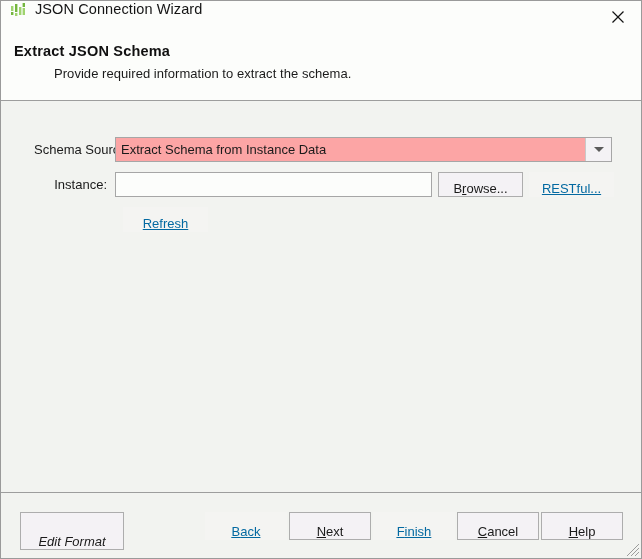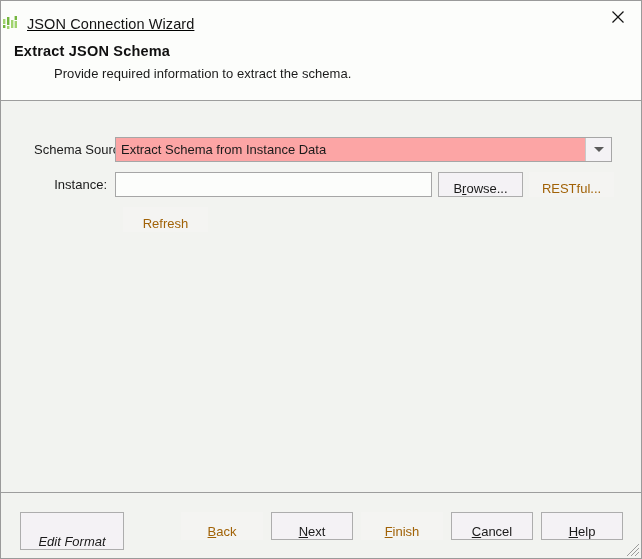--- a/index.html
+++ b/index.html
@@ -24,23 +24,23 @@
     flex-direction: column;
   }
 
   
   .titlebar {
     position: relative;
     height: 31px;
     flex: 0 0 31px;
     background: #fcfdfb;
     display: flex;
-    align-items: flex-end;
-    box-sizing: border-box;
-    text-decoration: underline;
+    align-items: flex-start;
+    padding-left: 8px;
+    box-sizing: border-box;
   }
   .title-icon {
     width: 18px;
     height: 18px;
     margin-right: 8px;
     flex: 0 0 18px;
     display: block;
   }
   .title-text {
     font-size: 14.5px;
@@ -171,23 +171,24 @@
     background: #f4f2f5;
     border: 1px solid #adadad;
     display: inline-flex;
     align-items: flex-end;
     justify-content: center;
     white-space: nowrap;
     cursor: default;
     padding: 0;
   }
   .btn.disabled {
-    color: #a16207;
+    color: #0369a1;
     background: #f4f4f2;
     border-color: transparent;
+    text-decoration: underline;
   }
   .btn u { text-decoration: underline; text-underline-offset: 1px; }
 
   .btn-browse {
     width: 85px; height: 25px;
     margin-left: 6px;
   }
   .btn-restful {
     width: 85px; height: 25px;
     margin-left: 6px;
@@ -211,21 +212,21 @@
     top: 19px;
     width: 104px;
     height: 38px;
     font-style: italic;
   }
   .nav-buttons {
     position: absolute;
     right: 18px;
     top: 19px;
     display: flex;
-    gap: 8px;
+    gap: 2px;
   }
   .nav-buttons .btn { width: 82px; height: 28px; }
 
   
   .grip {
     position: absolute;
     right: 1px;
     bottom: 1px;
     width: 16px;
     height: 16px;

